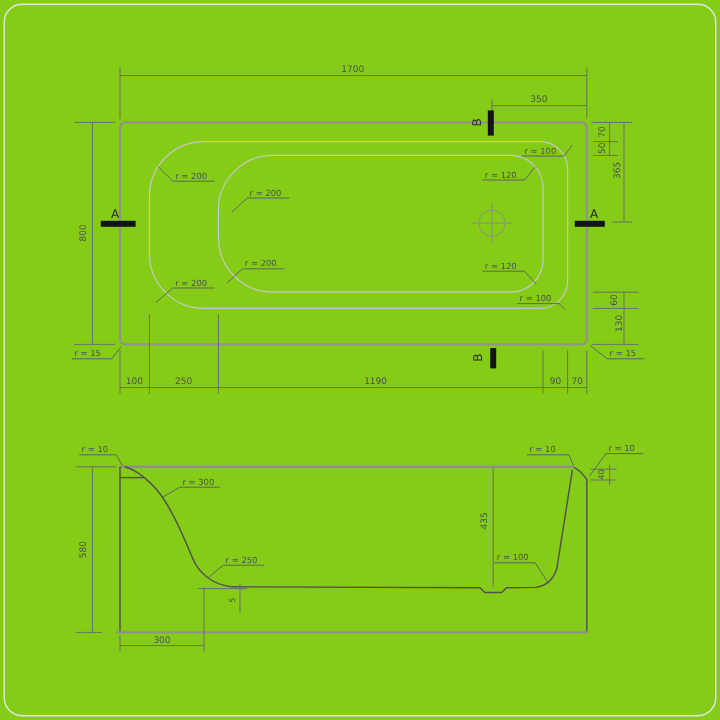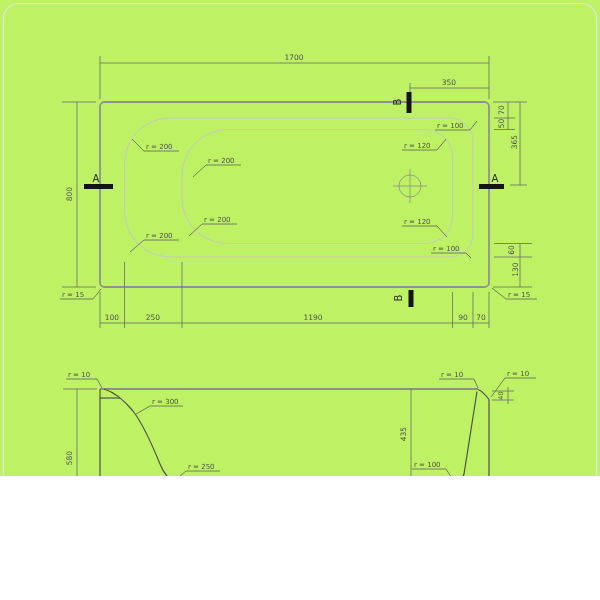--- a/index.html
+++ b/index.html
@@ -1,16 +1,16 @@
 <!DOCTYPE html>
 <html><head>
 <meta charset="utf-8">
 <style>
   html,body{margin:0;padding:0;background:#ffffff;}
-  .stage{position:relative;width:600px;height:476px;background:#bef264;overflow:hidden;}
+  .stage{position:relative;width:600px;height:600px;background:#84cc16;overflow:hidden;}
   svg{display:block;}
   text{font-family:"DejaVu Sans", sans-serif;fill:#4f4f4f;}
   .dimtxt{font-size:7.5px;}
   .radtxt{font-size:7px;}
   .sectxt{font-size:10px;fill:#2b2b2b;}
   .tiny{font-size:6.5px;}
   .dim{stroke:#6b6b6b;stroke-width:0.8;fill:none;}
   .lead{stroke:#5f5f5f;stroke-width:0.8;fill:none;}
   .rim{stroke:#919191;stroke-width:1.8;fill:none;}
   .contour{stroke:#c7c7c7;stroke-width:1;fill:none;}

